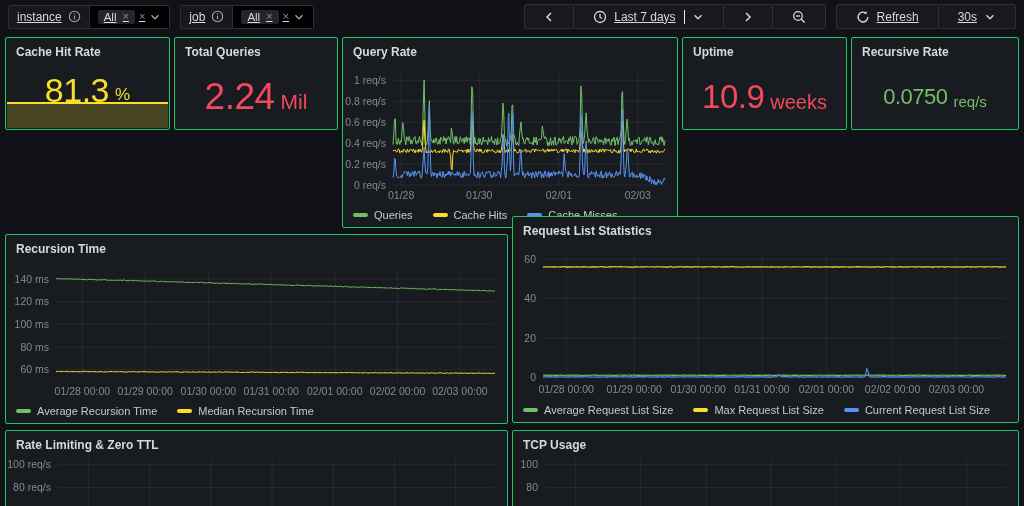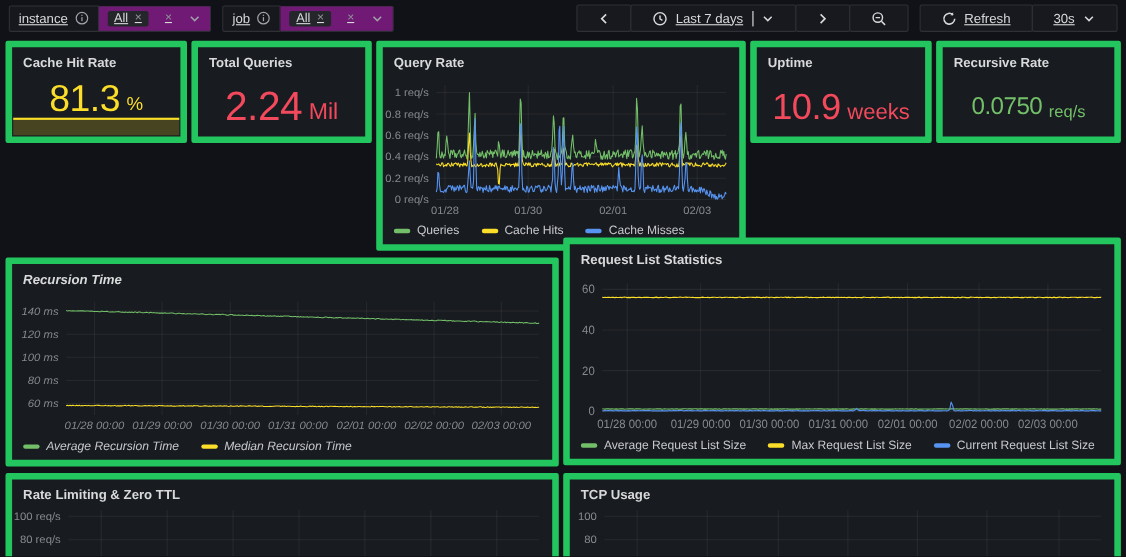--- a/index.html
+++ b/index.html
@@ -7,35 +7,35 @@
   body { font-family:"Liberation Sans", sans-serif; color:#d8d9da; }
   .dashboard { position:relative; width:1024px; height:506px; overflow:hidden; background:#111217; }
 
   
   .topbar { position:absolute; top:0; left:0; width:100%; height:33px;
             display:flex; align-items:center; justify-content:space-between; padding:0 8px; }
   .topbar-left, .topbar-right { display:flex; align-items:center; gap:10px;text-decoration:underline; }
   .var-group { display:flex; align-items:stretch; height:24px; }
   .var-label { display:flex; align-items:center; gap:6px; padding:0 8px; font-size:12px; font-weight:500;
                color:#d8d9da; background:#16181d; border:1px solid #2e3036; border-radius:2px 0 0 2px; }
-  .var-select { display:flex; align-items:center; gap:15px; padding:0 8px; background:#701a75;
+  .var-select { display:flex; align-items:center; gap:4px; padding:0 8px; background:#000000;
                 border:1px solid #2e3036; border-left:none; border-radius:0 2px 2px 0;text-align:right; }
   .chip { display:flex; align-items:center; gap:6px; background:#24262c; border-radius:2px;
           padding:1px 6px; font-size:11.5px; font-weight:500; color:#d8d9da; cursor:pointer; }
   .dim { color:#8e9197; font-size:11px; line-height:1; cursor:pointer; }
   .btn-group { display:flex; align-items:center; }
   .tbtn { display:flex; align-items:center; gap:7px; height:25px; padding:0 19px; margin-left:-1px;
           background:#17191e; border:1px solid #2e3036; color:#d8d9da; font-size:12px; font-weight:500;
           border-radius:2px; cursor:pointer; white-space:nowrap; }
   .tbtn:first-child { margin-left:0; }
   .text-cursor { display:inline-block; width:1px; height:14px; background:#e8e8ec; margin-left:1px; }
   .ico { display:block; }
 
   
-  .panel { position:absolute; background:#181b1f; border:6px solid #22c55e; border-radius:2px; }
+  .panel { position:absolute; background:#181b1f; border:1px solid #22c55e; border-radius:2px; }
   .panel-title { margin:0; height:26px; padding:7px 10px 0 10px; font-size:12px; font-weight:600;
                  color:#d8d9da; cursor:pointer; white-space:nowrap; overflow:hidden; }
   .stat-value { position:absolute; left:0; right:0; top:26px; bottom:0;
                 display:flex; align-items:center; justify-content:center; gap:6px; }
   .stat-big { font-weight:500; letter-spacing:-0.5px; line-height:1; }
   .stat-unit { font-weight:500; line-height:1; align-self:center; margin-top:10px; }
   .spark-line { position:absolute; left:1px; right:1px; top:64px; height:2px; }
   .spark-fill { position:absolute; left:1px; right:1px; top:66px; bottom:1px; }
   .chart-area { position:absolute; left:6px; right:6px; top:26px; bottom:22px; }
   .chart-area.full { bottom:2px; }
@@ -217,21 +217,21 @@
   </section>
 
   <section class="panel" style="left:851px; top:37px; width:168px; height:93px;">
     <h2 class="panel-title">Recursive Rate</h2>
     <div class="stat-value" style="color: rgb(115, 191, 105);">
       <span class="stat-big" style="font-size:22px;">0.0750</span>
       <span class="stat-unit" style="font-size:15px;">req/s</span>
     </div>
   </section>
 
-  <section class="panel" style="left:5px; top:234px; width:503px; height:190px;font-style:italic;">
+  <section class="panel" style="left:5px; top:234px; width:503px; height:190px;">
     <h2 class="panel-title">Recursion Time</h2>
     <div class="chart-area">
       <svg viewBox="0 0 489 140" preserveAspectRatio="none">
           <line x1="70.34" y1="9" x2="70.34" y2="120" stroke="rgba(204,204,220,0.08)" stroke-width="1"></line>
           <text x="70.34" y="134" text-anchor="middle" fill="#868990" font-size="10.5" font-family="Liberation Sans, sans-serif">01/28 00:00</text>
           <line x1="133.11700000000002" y1="9" x2="133.11700000000002" y2="120" stroke="rgba(204,204,220,0.08)" stroke-width="1"></line>
           <text x="133.11700000000002" y="134" text-anchor="middle" fill="#868990" font-size="10.5" font-family="Liberation Sans, sans-serif">01/29 00:00</text>
           <line x1="196.333" y1="9" x2="196.333" y2="120" stroke="rgba(204,204,220,0.08)" stroke-width="1"></line>
           <text x="196.333" y="134" text-anchor="middle" fill="#868990" font-size="10.5" font-family="Liberation Sans, sans-serif">01/30 00:00</text>
           <line x1="259.11" y1="9" x2="259.11" y2="120" stroke="rgba(204,204,220,0.08)" stroke-width="1"></line>

